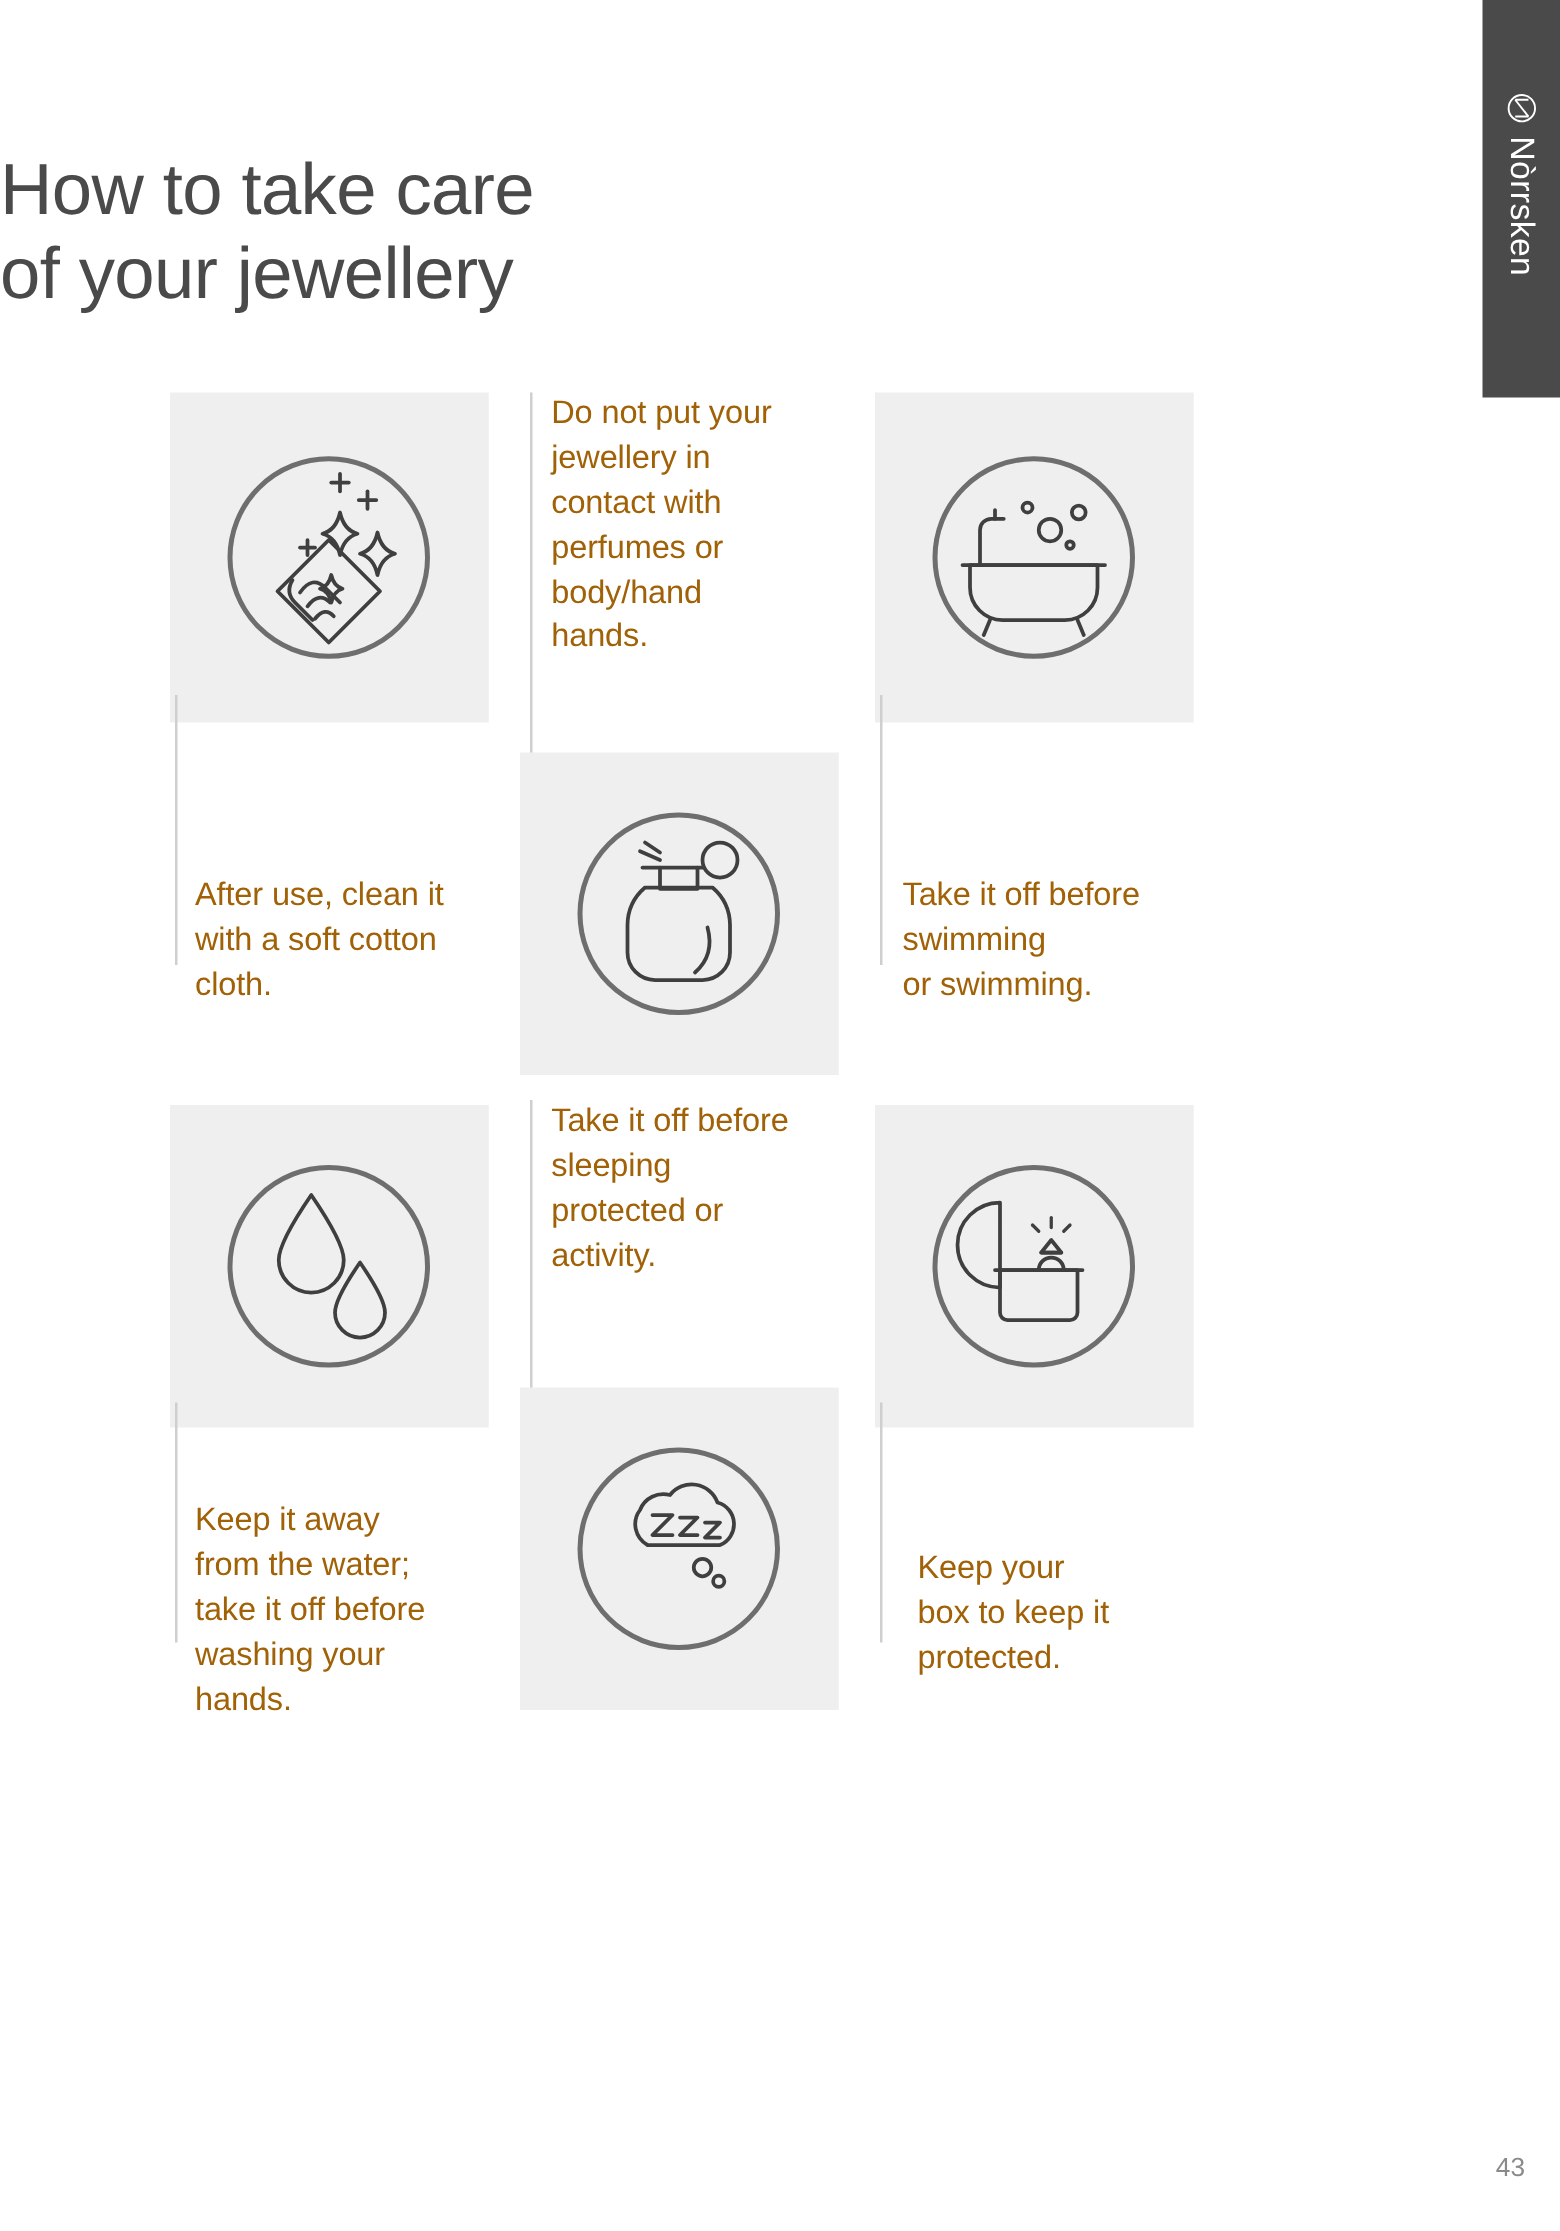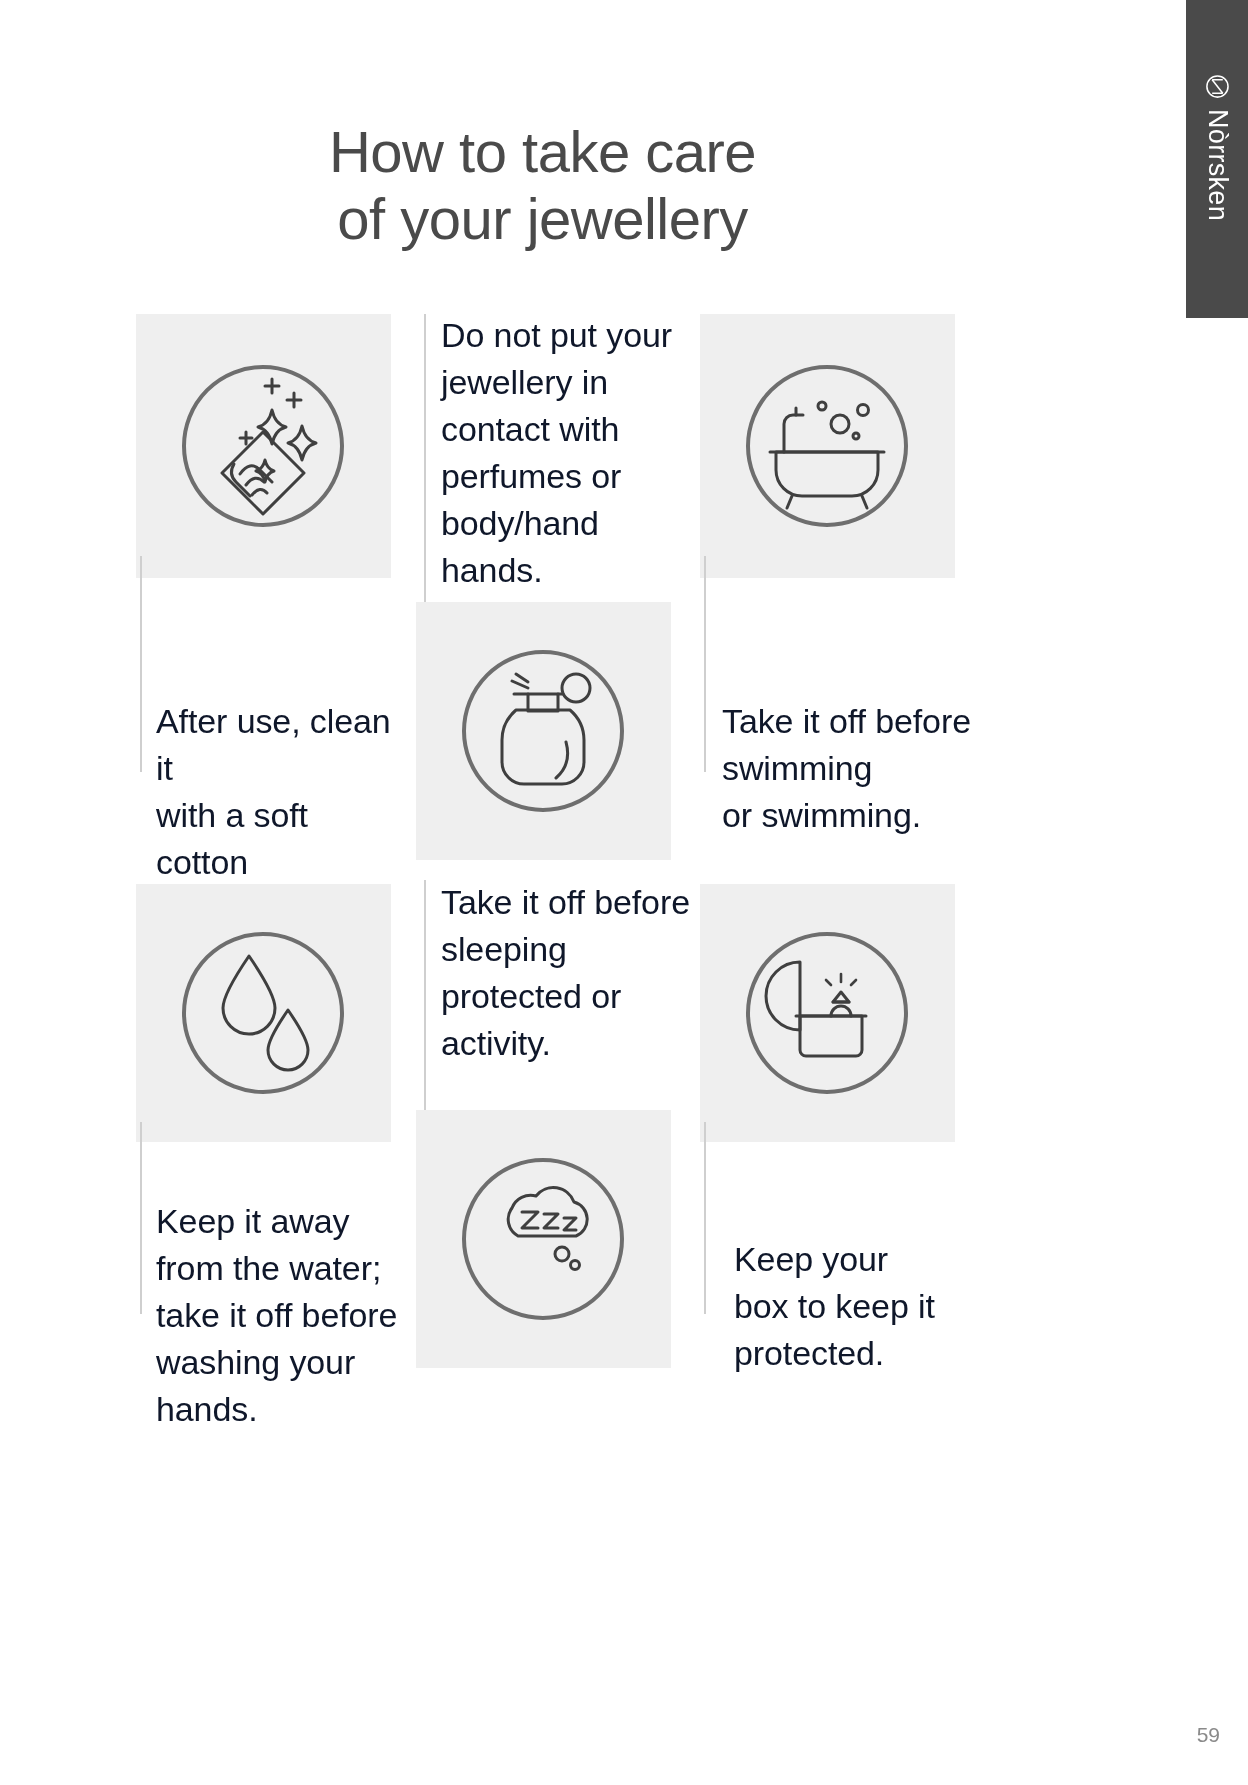--- a/index.html
+++ b/index.html
@@ -55,21 +55,21 @@
     font-weight: 400;
     line-height: 1;
   }
 
   
   .title {
     position: absolute;
     top: 118px;
     left: 0;
     width: 1085px;
-    text-align: center;
+    text-align: left;
     color: #4a4a4a;
     font-size: 58px;
     line-height: 1.16;
     font-weight: 400;
     letter-spacing: -0.5px;
   }
   .title-line { display: block; }
 
   
   .tile {
@@ -79,22 +79,22 @@
   .tile svg { display: block; width: 100%; height: 100%; }
 
   .connector {
     position: absolute;
     width: 2px;
     background: #cfcfcf;
   }
 
   .caption {
     position: absolute;
-    color: #0f172a;
-    font-size: 34px;
+    color: #a16207;
+    font-size: 26px;
     line-height: 1.38;
     font-weight: 400;
     letter-spacing: -0.1px;
   }
   .caption span { display: block; }
 
   
   .page-number {
     position: absolute;
     right: 28px;
@@ -283,15 +283,15 @@
     </svg>
   </div>
 
   <div class="connector" style="left:704px; top:1122px; height:192px;"></div>
   <div class="caption" style="left:722px; top:1236px; width:250px;margin-left:12px;">
     <span>Keep your</span>
     <span>box to keep it</span>
     <span>protected.</span>
   </div>
 
-  <div class="page-number">59</div>
+  <div class="page-number">43</div>
 
 </div>
 
 </body></html>

